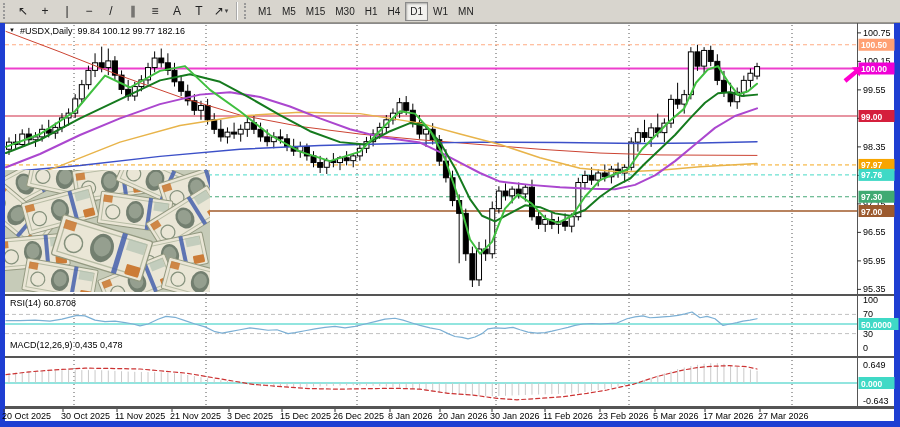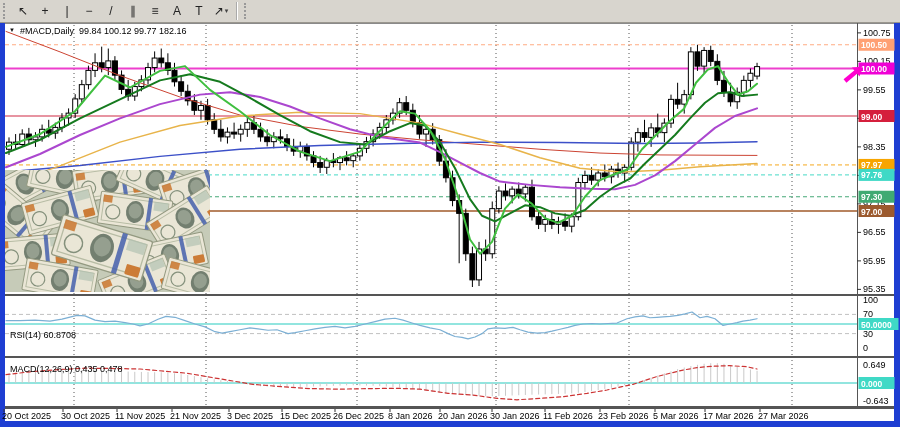--- a/index.html
+++ b/index.html
@@ -16,22 +16,22 @@
         font-family:"Liberation Sans",sans-serif;padding:0 2px;cursor:default;}
   .tbtn .caret{font-size:7px;margin-left:1px;color:#444;}
   .tf{font-size:10px;padding:0 4px;color:#222;}
   .tf.active{background:#f2f1ee;border:1px solid #8a8a8a;box-shadow:inset 1px 1px 2px rgba(0,0,0,.3);}
   
   #chart-svg{position:absolute;left:0;top:0;z-index:1;}
   
   .flabel{position:absolute;z-index:3;font-size:9px;color:#000;white-space:nowrap;}
   #title-line{left:9px;top:26px;}
   #title-line .marker{font-size:6px;vertical-align:2px;margin-right:5px;color:#111;}
-  #rsi-label{left:10px;top:298px;margin-top:32px;}
-  #macd-label{left:10px;top:364px;}
+  #rsi-label{left:10px;top:298px;}
+  #macd-label{left:10px;top:340px;}
   
   #photo{position:absolute;left:5px;top:170px;width:205px;height:122px;z-index:2;overflow:hidden;}
   svg text{font-family:"Liberation Sans",sans-serif;}
 </style>
 </head>
 <body>
 
 <div id="window">
 
   <div id="toolbar">
@@ -43,20 +43,31 @@
         <div class="tbtn">−</div>
         <div class="tbtn">/</div>
         <div class="tbtn">∥</div>
         <div class="tbtn">≡</div>
         <div class="tbtn">A</div>
         <div class="tbtn">T</div>
         <div class="tbtn">↗<span class="caret">▾</span></div>
       </div>
     <div class="tsep"></div>
     <div class="grip"></div>
+    <div id="tfs" style="display:flex;align-items:center;">
+        <div class="tbtn tf">M1</div>
+        <div class="tbtn tf">M5</div>
+        <div class="tbtn tf">M15</div>
+        <div class="tbtn tf">M30</div>
+        <div class="tbtn tf">H1</div>
+        <div class="tbtn tf">H4</div>
+        <div class="tbtn tf active">D1</div>
+        <div class="tbtn tf">W1</div>
+        <div class="tbtn tf">MN</div>
+      </div>
   </div>
 
   <svg id="chart-svg" width="900" height="427">
       <g>
         <rect x="0" y="23" width="900" height="404" fill="#1e3ed2"></rect>
         <rect x="5" y="23" width="889" height="398" fill="#ffffff"></rect>
       </g>
       <g>
         <line x1="74" y1="25" x2="74" y2="294" stroke="#555" stroke-width="1" stroke-dasharray="1 3"></line>
         <line x1="74" y1="298" x2="74" y2="356" stroke="#555" stroke-width="1" stroke-dasharray="1 3"></line>
@@ -590,18 +601,18 @@
       <use href="#bill" transform="translate(165,85) rotate(-12)"></use>
       <use href="#bill" transform="translate(55,110) rotate(10)"></use>
       <use href="#bill" transform="translate(132,112) rotate(-22)"></use>
       <use href="#bill" transform="translate(195,112) rotate(15)"></use>
       <use href="#bill" transform="translate(97,78) rotate(17) scale(1.3)"></use>
       <rect x="0" y="0" width="205" height="122" fill="#ffffff" opacity="0.06"></rect>
     </svg>
   </div>
 
   <div id="title-line" class="flabel">
-    <span class="marker">▼</span><span>#MACD,Daily</span>&nbsp;&nbsp;<span>99.84 100.12 99.77 182.16</span>
+    <span class="marker">▼</span><span>#USDX,Daily</span>&nbsp;&nbsp;<span>99.84 100.12 99.77 182.16</span>
   </div>
   <div id="rsi-label" class="flabel">RSI(14) 60.8708</div>
   <div id="macd-label" class="flabel">MACD(12,26,9) 0,435 0,478</div>
 
 </div>
 
 </body></html>

